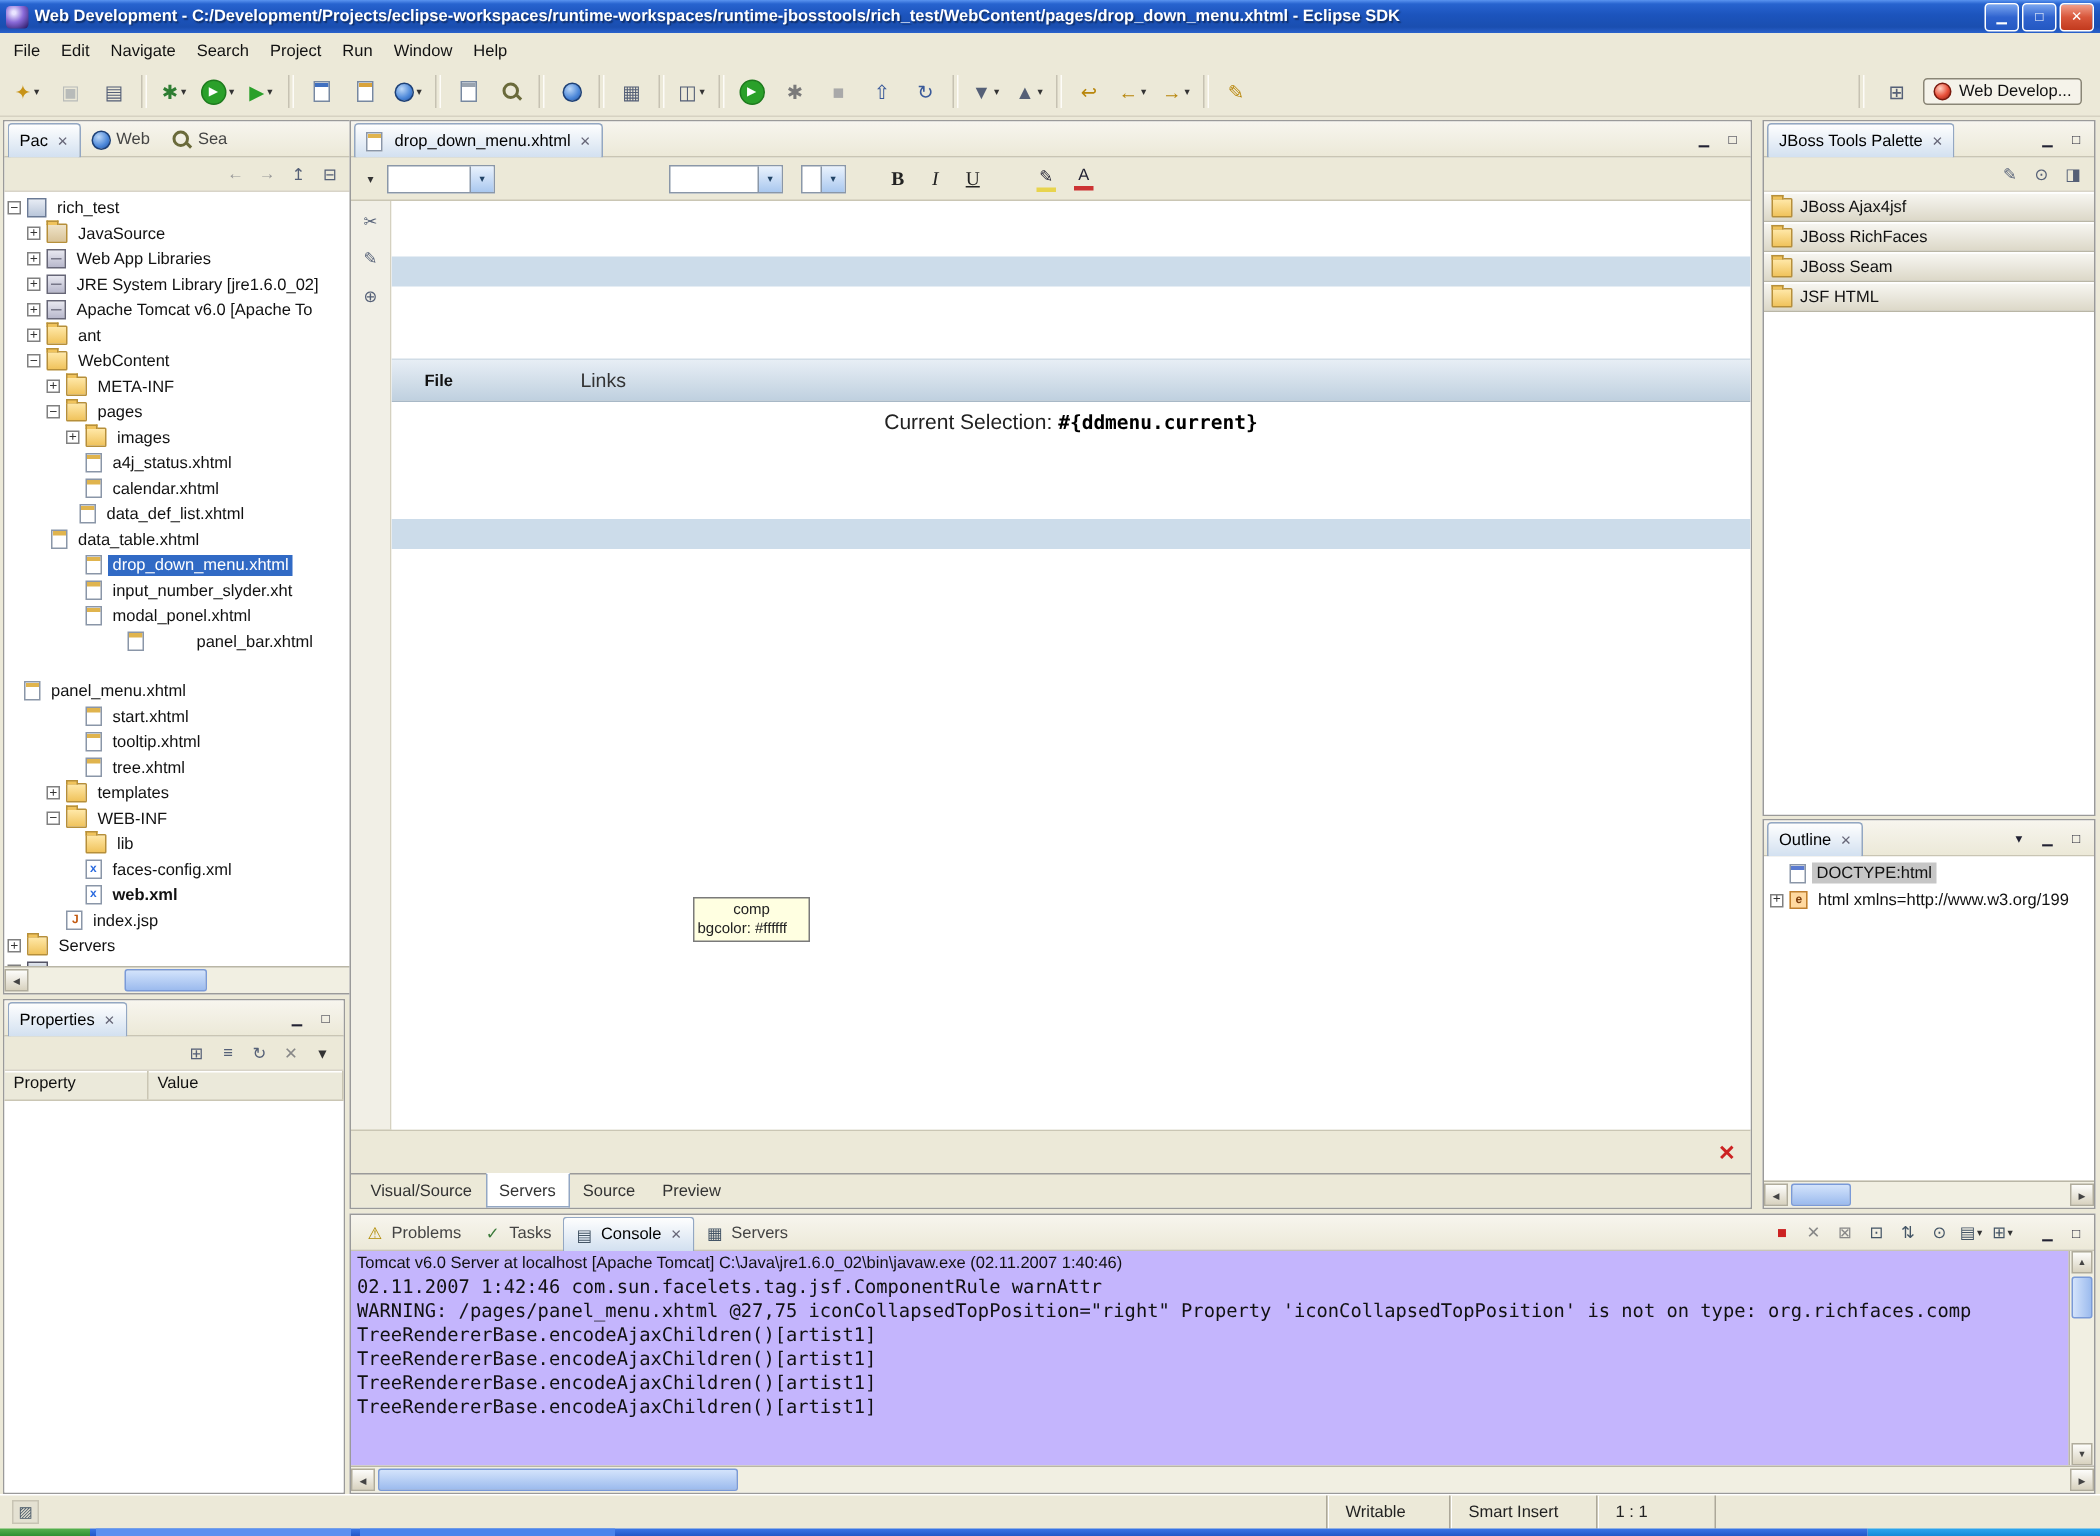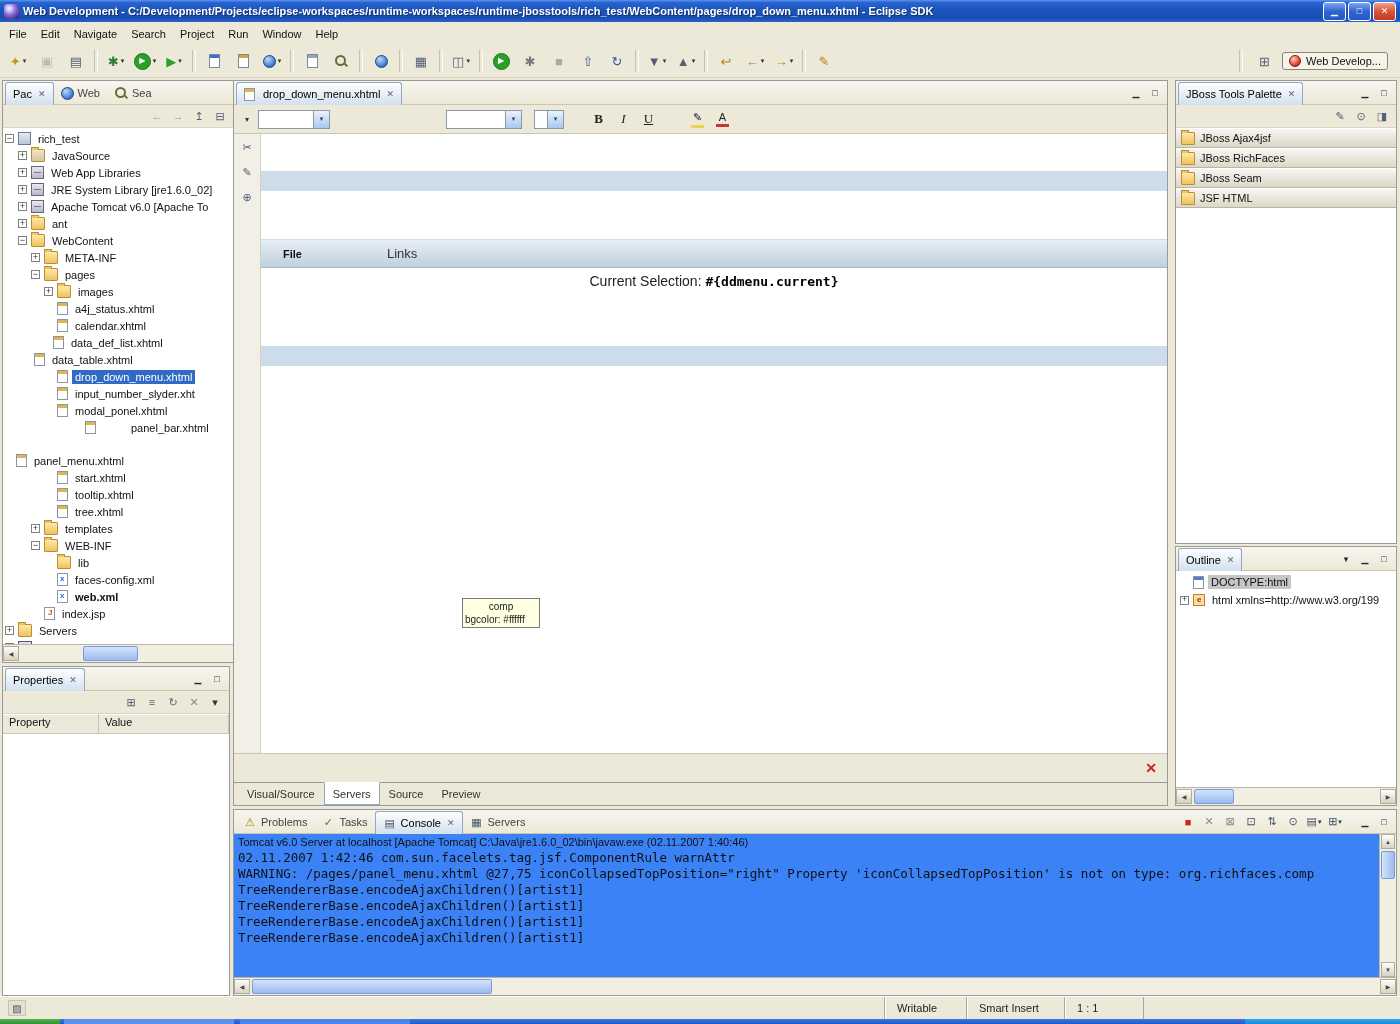--- a/index.html
+++ b/index.html
@@ -124,21 +124,21 @@
   .ebtabs{height:22px;background:#ece9d8;border-top:1px solid #9a9a9a;display:flex;align-items:stretch;padding-left:4px;flex:none}
   .btab{display:flex;align-items:center;padding:0 8px;color:#333;border:1px solid transparent}
   .btab.active{background:#fff;border-color:#93a7c3;border-top-color:#fff;margin-top:-1px}
   
   .drawer{height:20px;display:flex;align-items:center;gap:5px;padding:0 5px;background:linear-gradient(180deg,#f7f6f1,#dcd8c8);border-bottom:1px solid #b9b6a6;border-top:1px solid #fff;box-sizing:border-box}
   .drawer .nico{margin-right:0}
   .orow{height:18px;display:flex;align-items:center;padding-left:4px;white-space:nowrap}
   .olabel{padding:1px 3px}
   .olabel.selected{background:#c6c6c6}
   
-  .cbody{flex:1;position:relative;background:#3b82f6;overflow:hidden;min-height:0}
+  .cbody{flex:1;position:relative;background:#c4b5fd;overflow:hidden;min-height:0}
   .ctext{position:absolute;left:0;top:0;right:17px;bottom:0;overflow:hidden}
   .chead{font-size:11px;color:#111;padding:2px 4px;white-space:nowrap}
   .cline{font-family:"DejaVu Sans Mono","Liberation Mono",monospace;font-size:12.5px;line-height:16px;white-space:pre;padding-left:4px}
   
   .statusbar{position:absolute;left:0;top:996px;width:100%;height:23px;background:#ece9d8;border-top:1px solid #fff;box-sizing:border-box}
   .sb-left{position:absolute;left:8px;top:3px;width:18px;height:16px;display:flex;align-items:center;justify-content:center;color:#456;font-size:10px;border:1px solid #c8c4b4;background:#e4e1d2;box-sizing:border-box}
   .sb-cells{position:absolute;left:884px;top:0;bottom:0;display:flex;align-items:stretch}
   .sb-cell{display:flex;align-items:center;padding:0 12px;border-left:1px solid #aca899;box-shadow:inset 1px 0 0 #fff;color:#222;box-sizing:border-box}
   .sb-cell.w1{width:82px}.sb-cell.w2{width:98px}.sb-cell.w3{width:80px;border-right:1px solid #aca899}
   .taskbar{position:absolute;left:0;top:1019px;width:100%;height:5px;display:flex}

